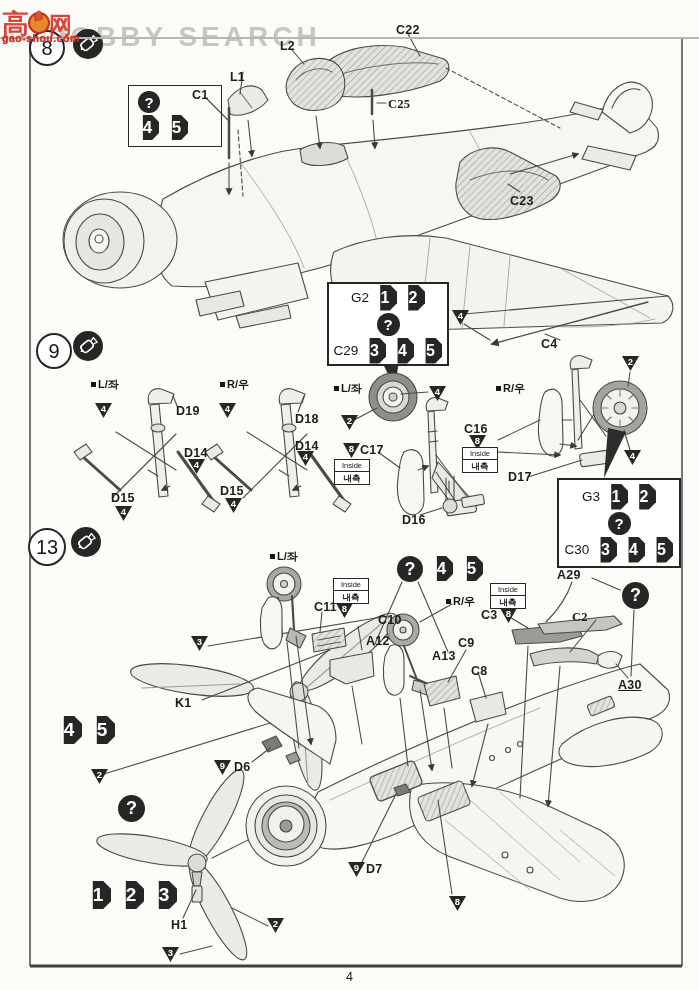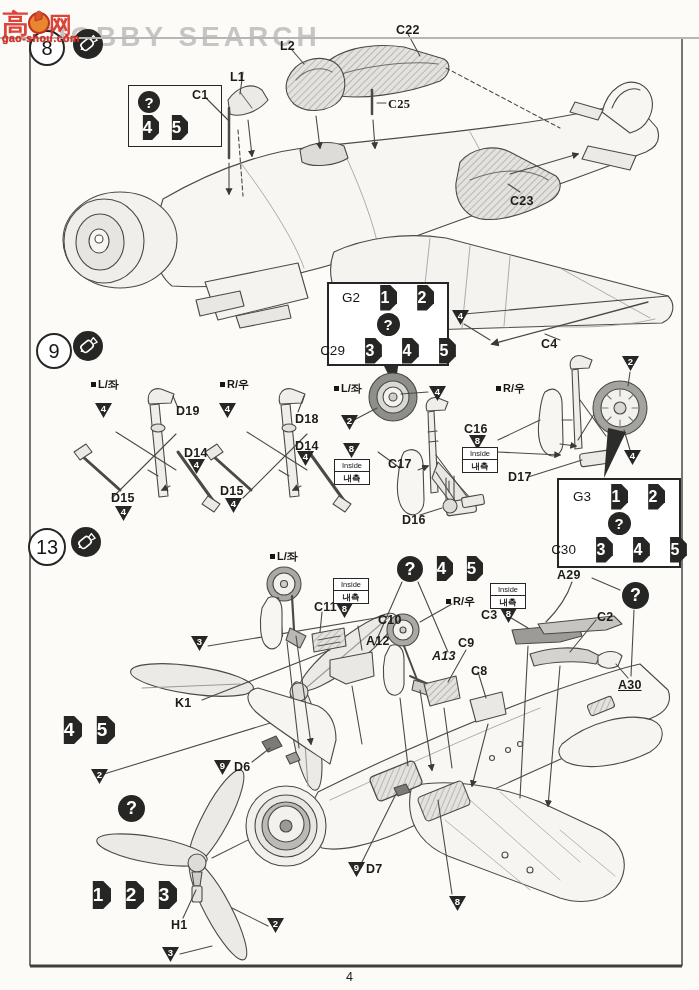--- a/index.html
+++ b/index.html
@@ -26,21 +26,21 @@
   .qc{position:absolute;border-radius:50%;background:#262624;color:#fff;font-weight:700;
       display:flex;align-items:center;justify-content:center;}
   .badgegrp{position:absolute;display:flex;}
   .badge{background:#262624;color:#fff;font-weight:700;display:flex;align-items:center;justify-content:center;
          clip-path:polygon(30% 0,70% 0,100% 28%,100% 72%,70% 100%,30% 100%);}
   .stepc{position:absolute;background:#fff;border:2.6px solid #262624;border-radius:50%;
          display:flex;align-items:center;justify-content:center;font-size:20px;color:#161614;}
   .glue{position:absolute;width:30px;height:30px;}
   .codebox{position:absolute;background:#fff;border:2px solid #262624;display:flex;flex-direction:column;
            align-items:center;justify-content:center;gap:2px;z-index:3;}
-  .cbrow{display:flex;align-items:center;gap:13px;}
+  .cbrow{display:flex;align-items:center;gap:4px;}
   .cbpfx{font-size:13.5px;color:#161614;}
   .cb-badge{width:24px;height:26px;font-size:16px;background:#262624;color:#fff;font-weight:700;
             display:flex;align-items:center;justify-content:center;
             clip-path:polygon(30% 0,70% 0,100% 28%,100% 72%,70% 100%,30% 100%);}
   .cb-q{width:23px;height:23px;border-radius:50%;background:#262624;color:#fff;font-weight:700;
         font-size:15px;display:flex;align-items:center;justify-content:center;}
   .insidebox{position:absolute;width:34px;border:1.6px solid #262624;background:#fff;text-align:center;}
   .insidebox .l1{font-size:7.5px;line-height:9px;border-bottom:1px solid #262624;padding:1px 0;color:#161614;}
   .insidebox .l2{font-size:8.5px;font-weight:700;line-height:10px;padding:1px 0;color:#161614;}
   .c1box{position:absolute;border:1.8px solid #262624;background:transparent;}
@@ -312,32 +312,32 @@
       <div class="plabel" style="left: 396px; top: 23px;">C22</div>
       <div class="plabel" style="left: 388px; top: 97px; font-family: Liberation Serif, serif;">C25</div>
       <div class="plabel" style="left: 510px; top: 194px;">C23</div>
       <div class="plabel" style="left: 541px; top: 337px;">C4</div>
       <div class="plabel" style="left: 176px; top: 404px;">D19</div>
       <div class="plabel" style="left: 295px; top: 412px;">D18</div>
       <div class="plabel" style="left: 184px; top: 446px;">D14</div>
       <div class="plabel" style="left: 295px; top: 439px;">D14</div>
       <div class="plabel" style="left: 111px; top: 491px;">D15</div>
       <div class="plabel" style="left: 220px; top: 484px;">D15</div>
-      <div class="plabel" style="left: 360px; top: 457px; margin-left: 28px;">C17</div>
+      <div class="plabel" style="left: 360px; top: 443px;">C17</div>
       <div class="plabel" style="left: 464px; top: 422px;">C16</div>
       <div class="plabel" style="left: 402px; top: 513px;">D16</div>
       <div class="plabel" style="left: 508px; top: 470px;">D17</div>
       <div class="plabel" style="left: 314px; top: 600px;">C11</div>
       <div class="plabel" style="left: 350px; top: 613px; padding-left: 28px;">C10</div>
       <div class="plabel" style="left: 366px; top: 634px;">A12</div>
-      <div class="plabel" style="left: 432px; top: 649px; font-style: italic;">A13</div>
+      <div class="plabel" style="left: 432px; top: 649px;">A13</div>
       <div class="plabel" style="left: 458px; top: 636px;">C9</div>
       <div class="plabel" style="left: 471px; top: 664px;">C8</div>
       <div class="plabel" style="left: 481px; top: 608px;">C3</div>
-      <div class="plabel" style="left: 597px; top: 610px;">C2</div>
+      <div class="plabel" style="left: 572px; top: 610px; font-family: Liberation Serif, serif;">C2</div>
       <div class="plabel" style="left: 557px; top: 568px;">A29</div>
       <div class="plabel" style="left: 618px; top: 678px; text-decoration: underline;">A30</div>
       <div class="plabel" style="left: 175px; top: 696px;">K1</div>
       <div class="plabel" style="left: 171px; top: 918px;">H1</div>
       <div class="plabel" style="left: 234px; top: 760px;">D6</div>
       <div class="plabel" style="left: 366px; top: 862px;">D7</div>
       <div class="slabel" style="left: 91px; top: 377px;">
         <span class="sq"></span>
         <span>L/좌</span>
       </div>

